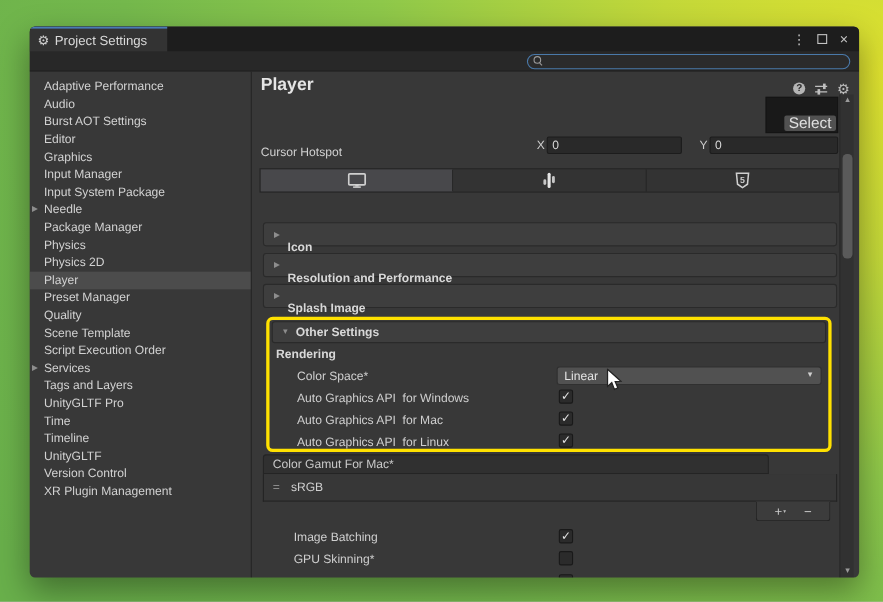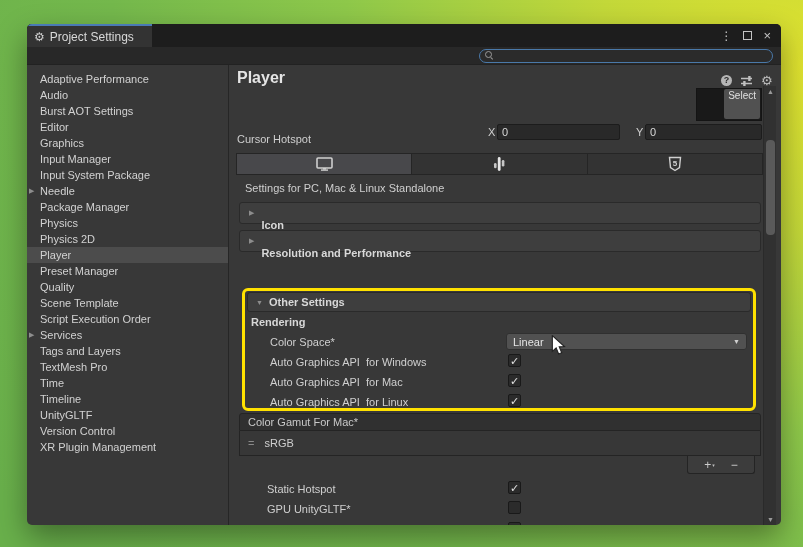--- a/index.html
+++ b/index.html
@@ -44,21 +44,21 @@
   .side-item.selected { background:#4c4c4c; }
   .side-item .fold { position:absolute; left:2px; top:0; font-size:7px; color:#8d8d8d; line-height:16px; }
   
   .main { flex:1; position:relative; font-size:11px; color:#cfcfcf; overflow:hidden; }
   .abs { position:absolute; }
   .player-title { left:8px; top:4px; font-size:16px; font-weight:bold; color:#e5e5e5; }
   .panel-icons { left:492px; top:9px; display:flex; align-items:center; gap:8px; }
   .help-icon { width:11px; height:11px; border-radius:50%; background:#b5b5b5; color:#2c2c2c; font-size:9px; font-weight:bold; text-align:center; line-height:11px; }
   .gear-icon { font-size:13px; color:#bdbdbd; line-height:1; }
   .preview-box { left:467px; top:23px; width:66px; height:33px; background:#191919; border:1px solid #141414; }
-  .select-btn { position:absolute; right:1px; bottom:1px; background:#515151; color:#e0e0e0; font-size:10px; height:30px; line-height:13px; padding:0 4px; border-radius:2px; }
+  .select-btn { position:absolute; right:1px; bottom:1px; background:#515151; color:#e0e0e0; font-size:14px; height:14px; line-height:13px; padding:0 4px; border-radius:2px; }
   .lbl { color:#cfcfcf; }
   .field { background:#292929; border:1px solid #1c1c1c; border-radius:2px; color:#d8d8d8; font-size:11px; line-height:14px; padding:0 4px; }
   
   .tabstrip { left:7px; top:88px; width:527px; height:22px; display:flex; background:#2e2e2e; border:1px solid #252525; }
   .ptab { flex:1; display:flex; align-items:center; justify-content:center; background:#333333; border-right:1px solid #252525; }
   .ptab:last-child { border-right:none; }
   .ptab.selected { background:#48484b; }
   
   .section-box { left:10px; width:522px; height:22px; background:#3e3e3e; border:1px solid #2a2a2a; border-radius:3px; display:flex; align-items:center; }
   .section-box .fold { font-size:7px; color:#8d8d8d; margin:0 7px 0 9px; }
@@ -68,21 +68,21 @@
   .os-header { position:absolute; left:2px; top:1px; right:2px; height:20px; background:#3e3e3e; border:1px solid #2a2a2a; border-radius:3px; display:flex; align-items:center; }
   .os-header .fold { font-size:7px; color:#8d8d8d; margin:0 6px 0 8px; }
   .os-header .sec-label { font-weight:bold; color:#d8d8d8; }
   .os-sub { position:absolute; left:6px; top:25px; font-weight:bold; color:#d8d8d8; }
   .os-row-label { position:absolute; left:25px; white-space:pre; }
   .dropdown { position:absolute; left:261px; top:42px; width:241px; height:17px; background:#515151; border:1px solid #303030; border-radius:3px; display:flex; align-items:center; padding:0 6px; color:#e4e4e4; }
   .dropdown .dd-arrow { margin-left:auto; font-size:7px; color:#cfcfcf; }
   .cb { position:absolute; width:13px; height:13px; background:#2b2b2b; border:1px solid #191919; border-radius:2px; text-align:center; }
   .cb .tick { font-size:11px; line-height:12px; color:#e2e2e2; }
   
-  .gamut-header { left:10px; top:348px; width:522px; height:18px; background:#303030; border:1px solid #242424; border-radius:3px 3px 0 0; line-height:16px; padding-left:8px; color:#c9c9c9; }
+  .gamut-header { left:10px; top:348px; width:460px; height:18px; background:#303030; border:1px solid #242424; border-radius:3px 3px 0 0; line-height:16px; padding-left:8px; color:#c9c9c9; }
   .gamut-body { left:10px; top:366px; width:522px; height:25px; background:#373737; border:1px solid #242424; border-top:none; display:flex; align-items:center; }
   .drag-handle { color:#8a8a8a; margin:0 10px 0 8px; font-size:11px; }
   .gamut-footer { left:458px; top:391px; width:68px; height:18px; background:#3c3c3c; border:1px solid #242424; border-top:none; border-radius:0 0 3px 3px; display:flex; align-items:center; justify-content:space-evenly; color:#cccccc; }
   .plus-wrap { display:flex; align-items:flex-end; font-size:12px; line-height:12px; }
   .plus-caret { font-size:5px; color:#bbb; margin-left:1px; }
   .minus { font-size:12px; line-height:12px; }
   
   .vscroll { left:534px; top:21px; width:13px; height:439px; background:#313131; border-left:1px solid #2a2a2a; position:absolute; }
   .vs-arrow { position:absolute; left:0; width:13px; text-align:center; font-size:7px; color:#9a9a9a; }
   .vs-thumb { position:absolute; left:2px; top:54px; width:9px; height:95px; background:#5a5a5a; border-radius:4px; }
@@ -126,21 +126,21 @@
         <div class="side-item"><span>Package Manager</span></div>
         <div class="side-item"><span>Physics</span></div>
         <div class="side-item"><span>Physics 2D</span></div>
         <div class="side-item selected"><span>Player</span></div>
         <div class="side-item"><span>Preset Manager</span></div>
         <div class="side-item"><span>Quality</span></div>
         <div class="side-item"><span>Scene Template</span></div>
         <div class="side-item"><span>Script Execution Order</span></div>
         <div class="side-item"><span class="fold">▶</span><span>Services</span></div>
         <div class="side-item"><span>Tags and Layers</span></div>
-        <div class="side-item"><span>TextMesh Pro</span></div>
+        <div class="side-item"><span>UnityGLTF Pro</span></div>
         <div class="side-item"><span>Time</span></div>
         <div class="side-item"><span>Timeline</span></div>
         <div class="side-item"><span>UnityGLTF</span></div>
         <div class="side-item"><span>Version Control</span></div>
         <div class="side-item"><span>XR Plugin Management</span></div>
       </div>
 
     <div class="main">
       <div class="abs player-title">Player</div>
 
@@ -180,29 +180,32 @@
           </svg>
         </div>
         <div class="ptab">
           <svg width="14" height="16" viewBox="0 0 14 16">
             <path d="M1.5 1.5 h11 l-1 10 l-4.5 3 l-4.5 -3 z" fill="none" stroke="#cfcfcf" stroke-width="1.4"></path>
             <text x="7" y="10.2" font-size="8" font-weight="bold" fill="#cfcfcf" text-anchor="middle">5</text>
           </svg>
         </div>
       </div>
 
-      <span class="abs lbl" style="left:16px; top:117px;">Settings for PC, Mac &amp; Linux Standalone</span>
 
       <div class="abs section-box" style="top:137px;">
         <span class="fold">▶</span>
         <span class="sec-label">Icon</span>
       </div>
       <div class="abs section-box" style="top:165px;">
         <span class="fold">▶</span>
         <span class="sec-label">Resolution and Performance</span>
+      </div>
+      <div class="abs section-box" style="top:193px;">
+        <span class="fold">▶</span>
+        <span class="sec-label">Splash Image</span>
       </div>
 
       <div class="abs highlight">
         <div class="os-header">
           <span class="fold">▼</span>
           <span class="sec-label">Other Settings</span>
         </div>
         <span class="os-sub">Rendering</span>
         <span class="os-row-label" style="top:45px;">Color Space*</span>
         <div class="dropdown">
@@ -226,23 +229,23 @@
         </div>
       <div class="abs gamut-footer">
         <span class="plus-wrap">
             <span>+</span>
             <span class="plus-caret">▾</span>
           </span>
         <span class="minus">−</span>
       </div>
 
       <div id="bottom-rows">
-          <span class="abs os-row-label" style="left: 38px; top: 418px;">Static Hotspot</span>
+          <span class="abs os-row-label" style="left: 38px; top: 418px;">Image Batching</span>
           <span class="cb" style="left: 279px; top: 416px;"><span class="tick">✓</span></span>
-          <span class="abs os-row-label" style="left: 38px; top: 438px;">GPU UnityGLTF*</span>
+          <span class="abs os-row-label" style="left: 38px; top: 438px;">GPU Skinning*</span>
           <span class="cb" style="left: 279px; top: 436px;"></span>
         </div>
       <span class="abs cb" style="left:279px; top:457px;"></span>
 
       <div class="vscroll">
         <span class="vs-arrow" style="top:2px;">▲</span>
         <span class="vs-thumb"></span>
         <span class="vs-arrow" style="bottom:2px;">▼</span>
       </div>
 

